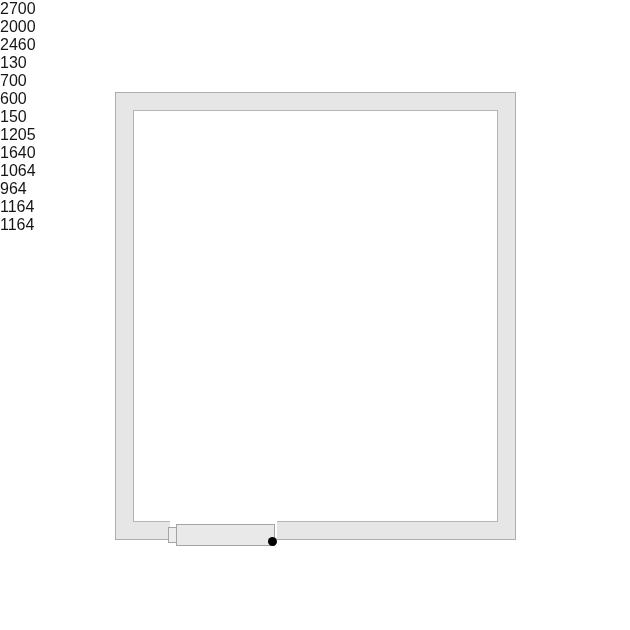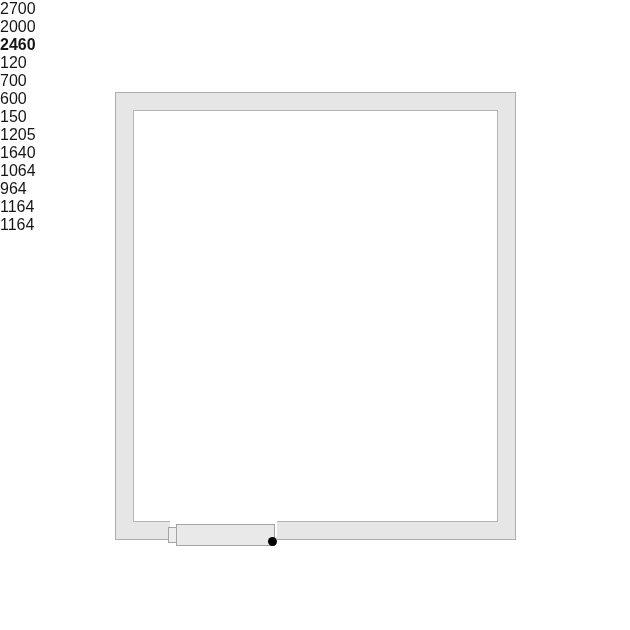--- a/index.html
+++ b/index.html
@@ -100,27 +100,27 @@
   <div class="abs arr arr-d z8" style="left:82px;top:532px;"></div>
   <div class="lbl rot dim-big" style="left:85px;top:314px;">2000</div>
 
   <div class="abs dline z7" style="left:425px;top:113px;width:1px;height:404px;"></div>
   <div class="abs arr arr-u z8" style="left:422px;top:112px;"></div>
   <div class="abs arr arr-d z8" style="left:422px;top:510px;"></div>
 
   <div class="abs dline z7" style="left:134px;top:503px;width:363px;height:1px;"></div>
   <div class="abs arr arr-l z8" style="left:134px;top:500px;"></div>
   <div class="abs arr arr-r z8" style="left:490px;top:500px;"></div>
-  <div class="lbl dim-big" style="left:315px;top:501px;font-weight:bold;">2460</div>
+  <div class="lbl dim-big" style="left:315px;top:501px;">2460</div>
 
   <div class="abs dline z7" style="left:498px;top:515px;width:18px;height:1px;"></div>
   <div class="abs dline z7" style="left:516px;top:515px;width:6px;height:1px;"></div>
   <div class="abs arr arr-l z8" style="left:498px;top:512px;"></div>
   <div class="abs arr arr-r z8" style="left:509px;top:512px;"></div>
-  <div class="lbl dim-wall" style="left:539px;top:516px;">120</div>
+  <div class="lbl dim-wall" style="left:539px;top:516px;">130</div>
 
   <div class="abs dline z7" style="left:172px;top:562px;width:104px;height:1px;"></div>
   <div class="abs dline z7" style="left:172px;top:548px;width:1px;height:26px;"></div>
   <div class="abs dline z7" style="left:276px;top:547px;width:1px;height:27px;"></div>
   <div class="abs arr arr-l z8" style="left:172px;top:559px;"></div>
   <div class="abs arr arr-r z8" style="left:269px;top:559px;"></div>
   <div class="lbl dim-door" style="left:224px;top:561px;">700</div>
 
   <div class="abs dline z7" style="left:113px;top:566px;width:55px;height:1px;"></div>
   <div class="abs arr arr-l z8" style="left:113px;top:563px;"></div>

